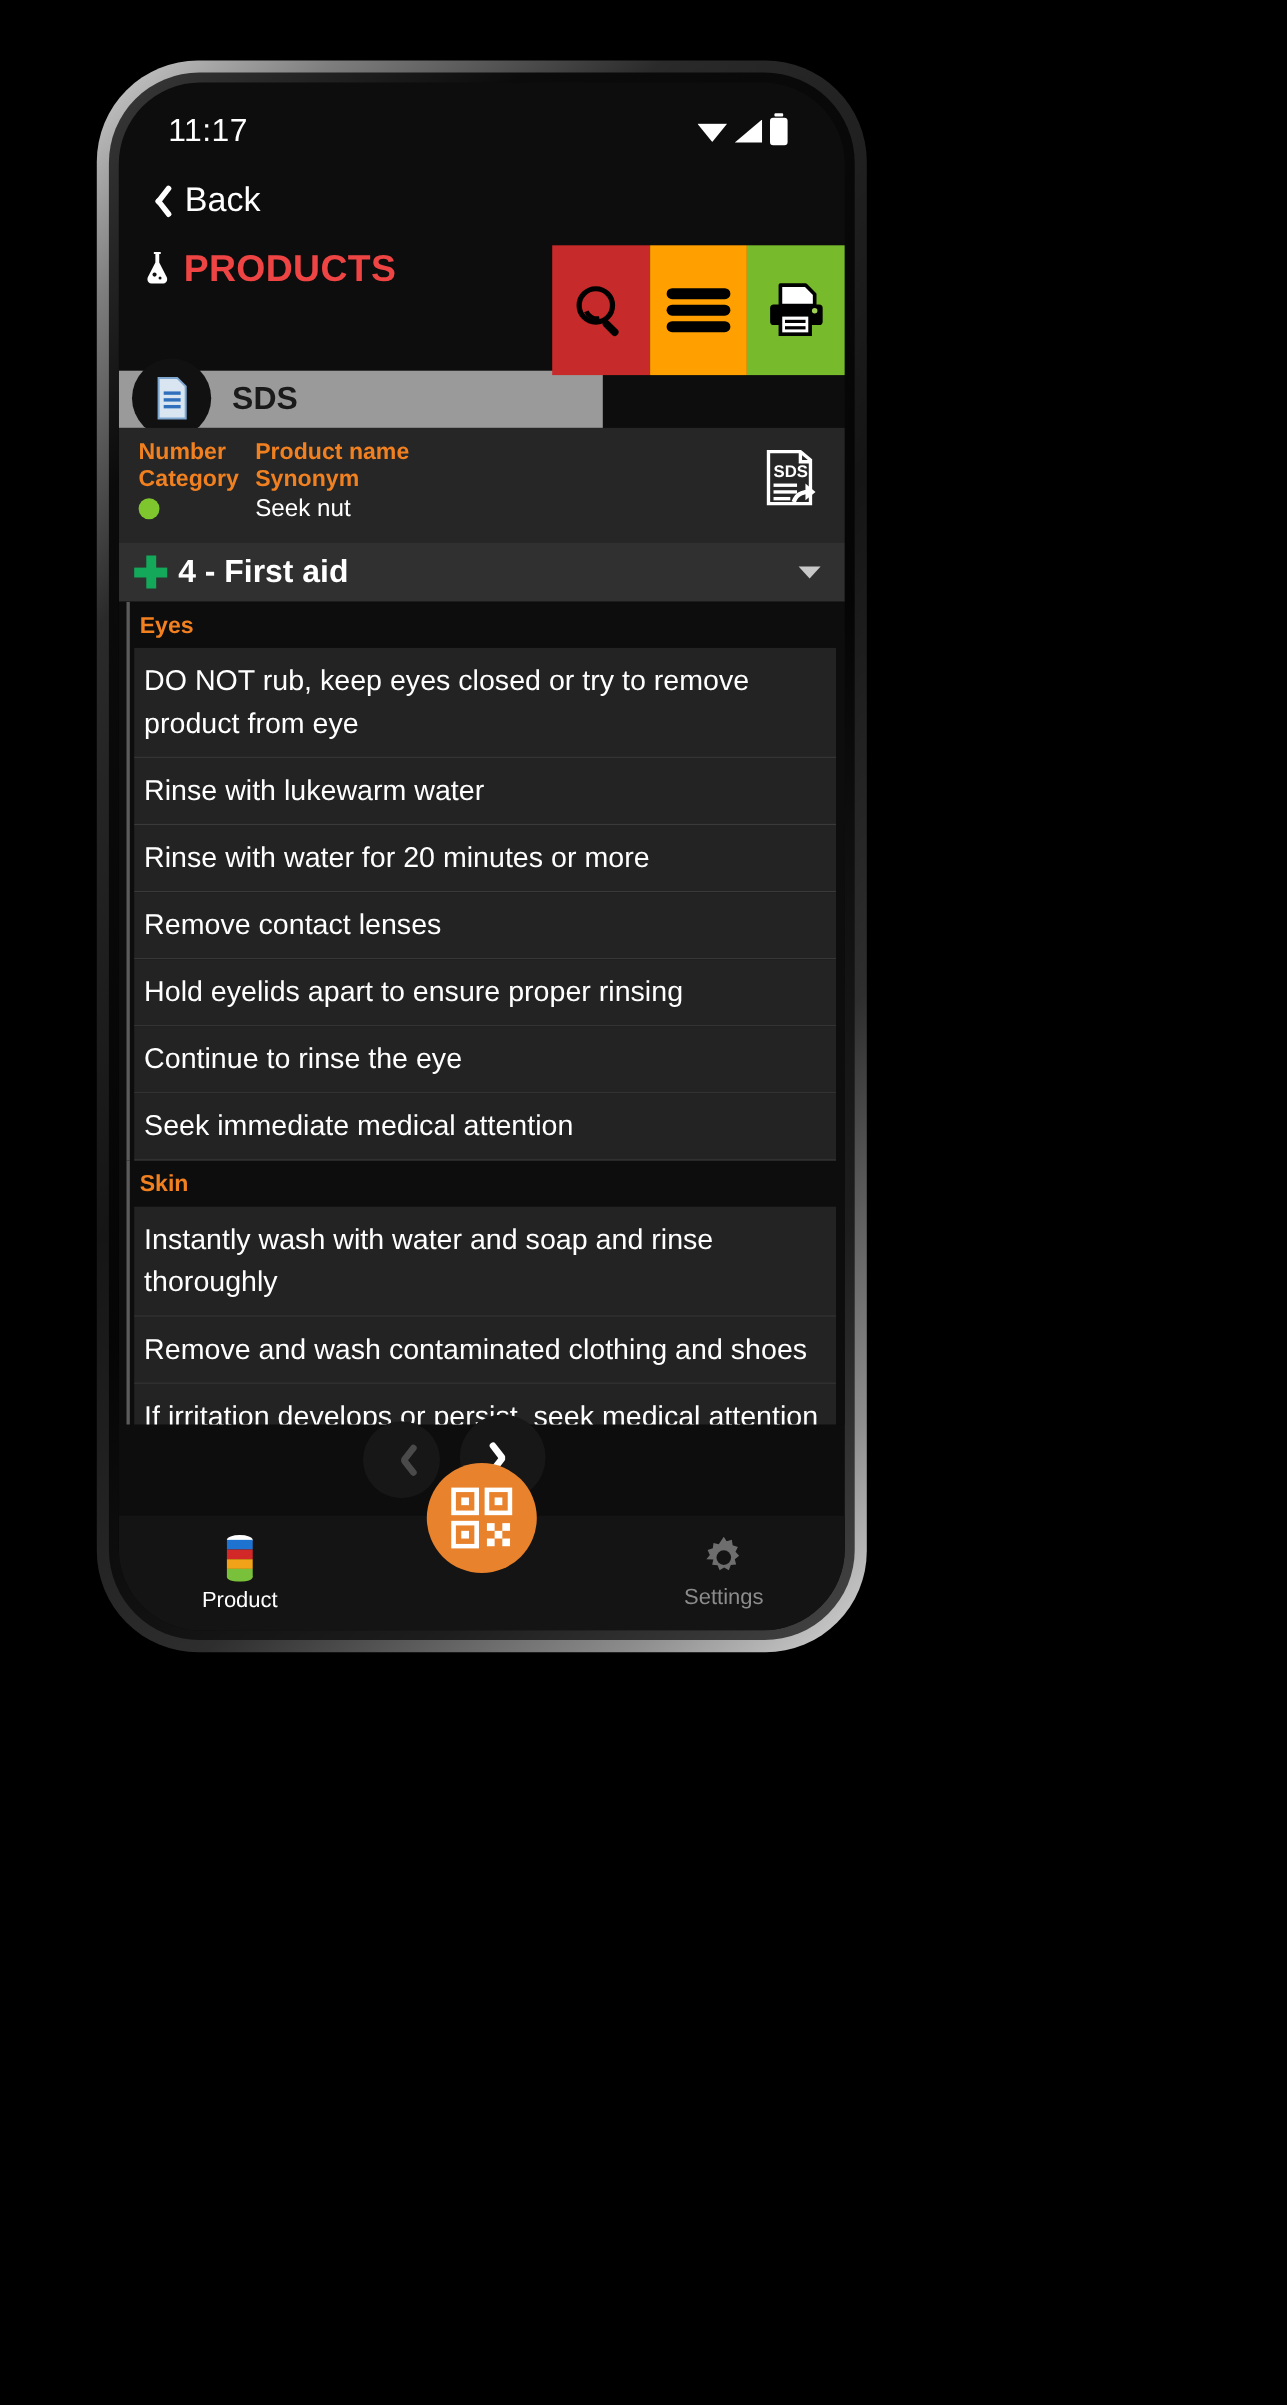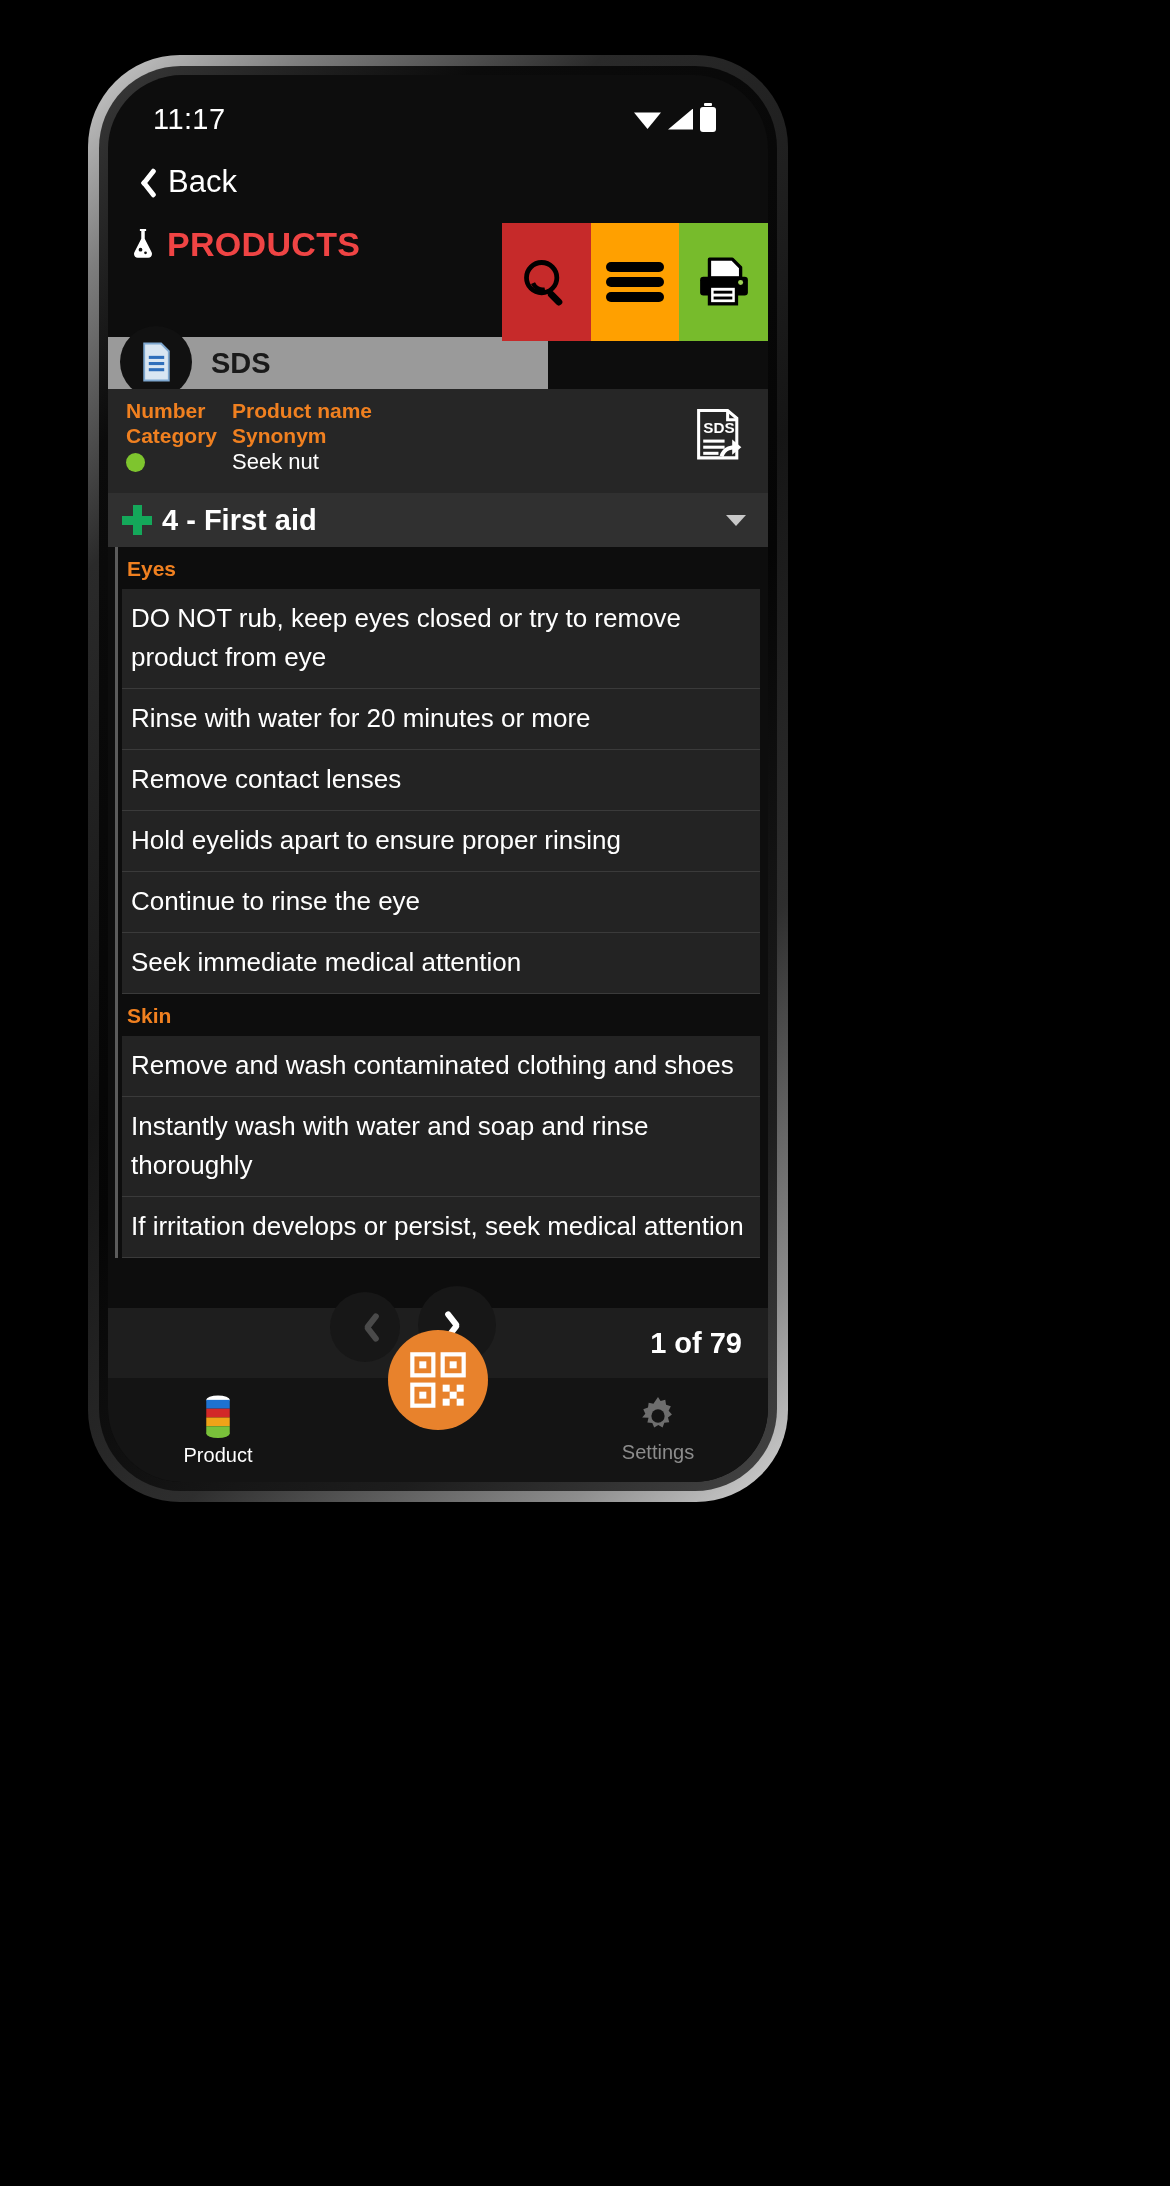--- a/index.html
+++ b/index.html
@@ -348,40 +348,38 @@
       <div class="plus-icon"></div>
       <div id="section-title">4 - First aid</div>
       <div id="section-chevron"></div>
     </div>
 
     <div id="content-area">
           <div class="group">
             <div class="group-title">Eyes</div>
             <div class="group-rows">
               <div class="row-item">DO NOT rub, keep eyes closed or try to remove product from eye</div>
+              <div class="row-item">Rinse with lukewarm water</div>
               <div class="row-item">Rinse with water for 20 minutes or more</div>
               <div class="row-item">Remove contact lenses</div>
               <div class="row-item">Hold eyelids apart to ensure proper rinsing</div>
               <div class="row-item">Continue to rinse the eye</div>
               <div class="row-item">Seek immediate medical attention</div>
             </div>
           </div>
           <div class="group">
             <div class="group-title">Skin</div>
             <div class="group-rows">
+              <div class="row-item">Instantly wash with water and soap and rinse thoroughly</div>
               <div class="row-item">Remove and wash contaminated clothing and shoes</div>
-              <div class="row-item">Instantly wash with water and soap and rinse thoroughly</div>
               <div class="row-item">If irritation develops or persist, seek medical attention</div>
             </div>
           </div>
         </div>
 
-    <div id="pagination-bar">
-      <div id="page-indicator">1 of 79</div>
-    </div>
     <div class="nav-circle" id="nav-prev">
       <div class="chev chev-l"></div>
     </div>
     <div class="nav-circle" id="nav-next">
       <div class="chev chev-r"></div>
     </div>
 
     <div id="bottom-nav">
       <div class="nav-item" id="nav-paratox">
         <svg id="db-icon" viewBox="0 0 24 30">

